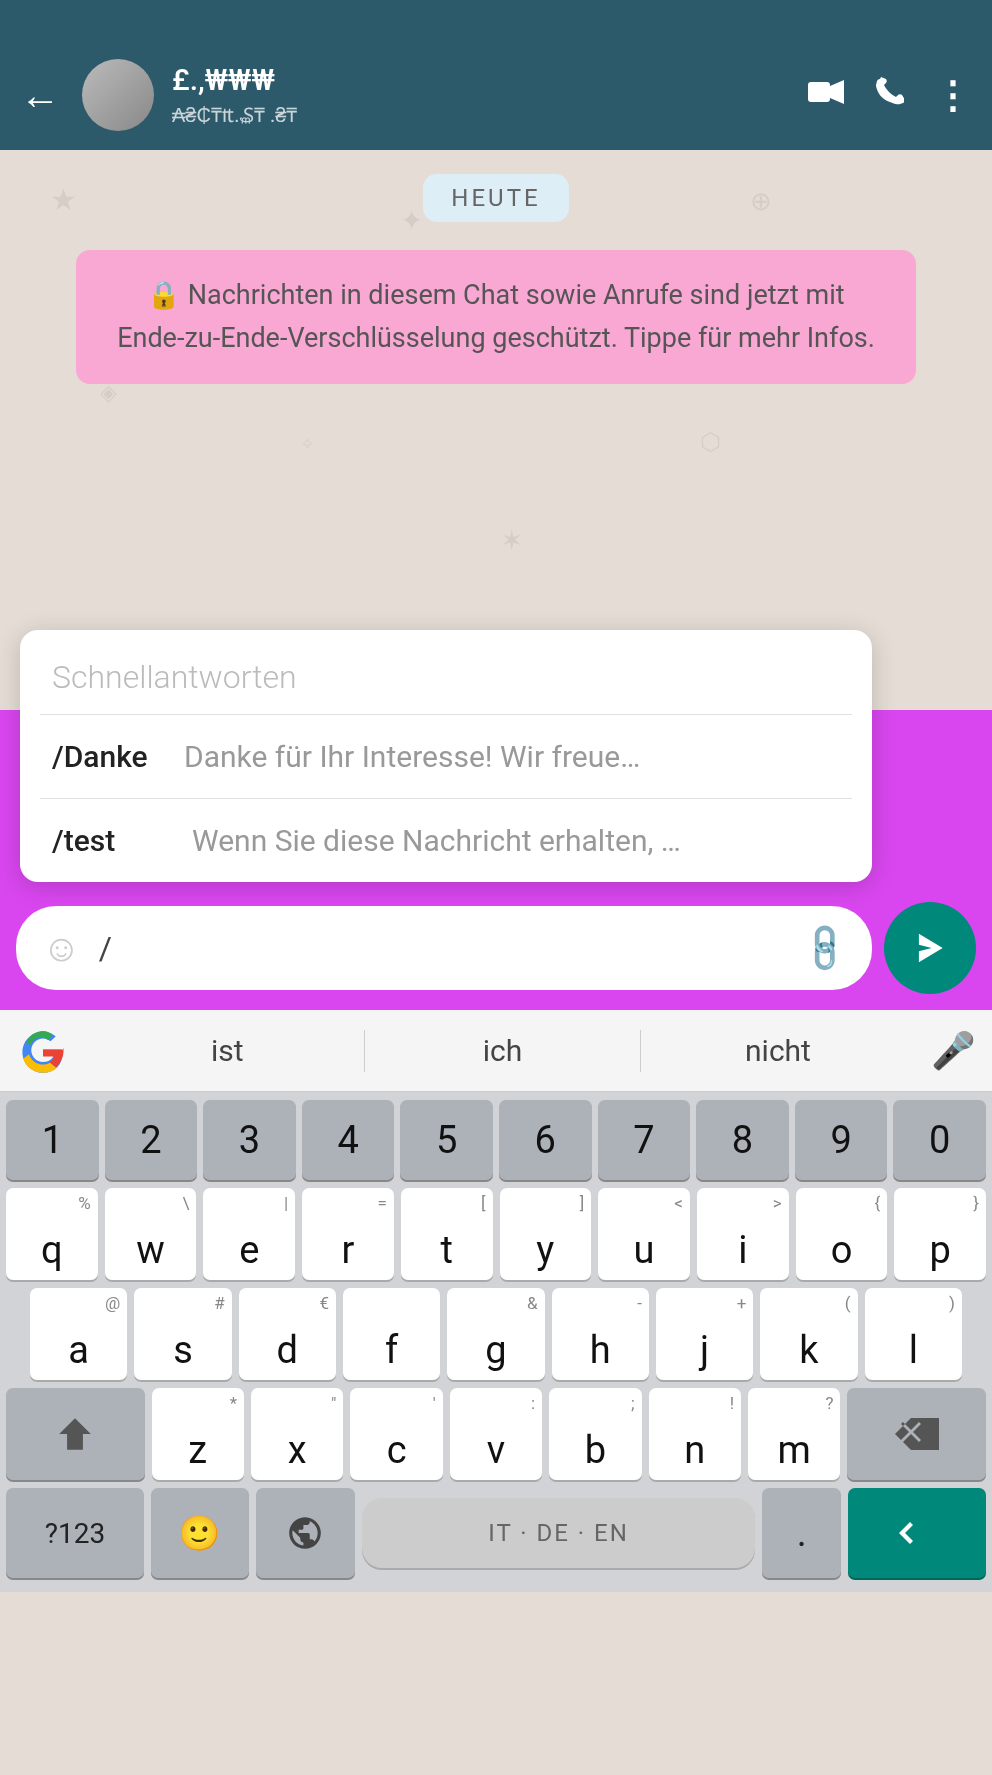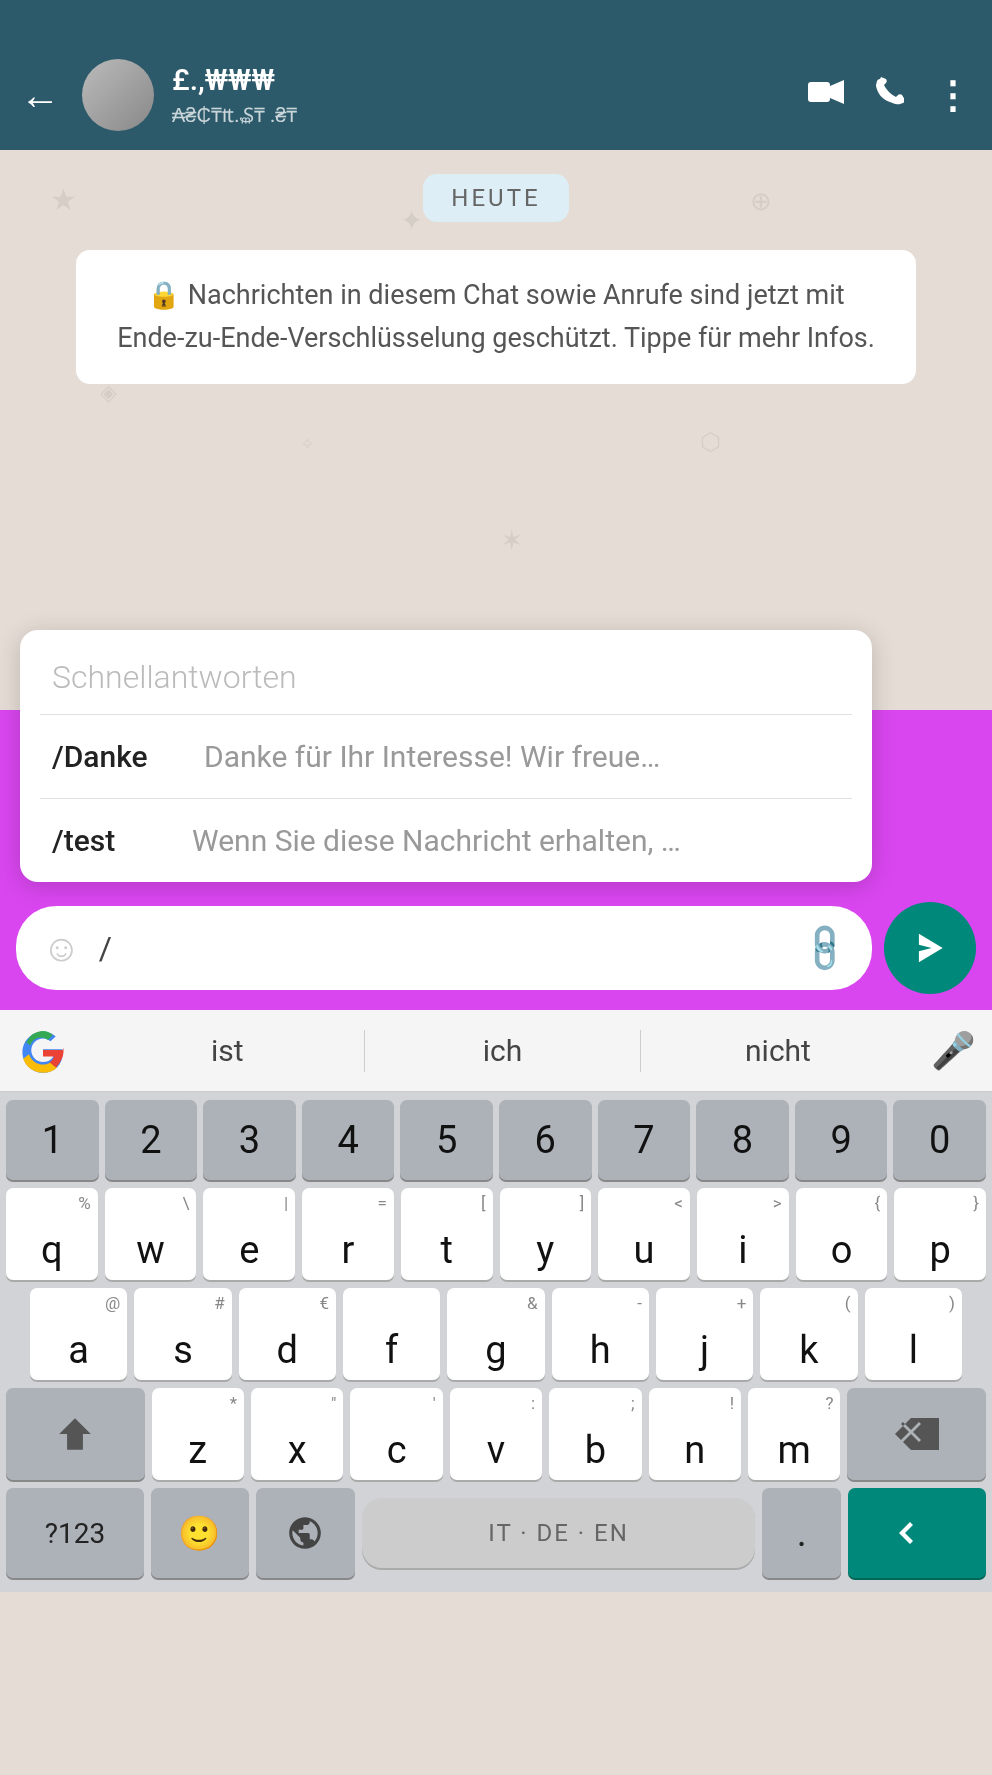--- a/index.html
+++ b/index.html
@@ -55,29 +55,29 @@
       <text x="850" y="200" font-size="20" fill="#666">☆</text>
       <text x="100" y="250" font-size="22" fill="#666">◈</text>
       <text x="300" y="300" font-size="18" fill="#666">✧</text>
       <text x="700" y="300" font-size="24" fill="#666">⬡</text>
       <text x="500" y="400" font-size="28" fill="#666">✶</text>
     </svg>
   </div>
 
   <div style="background:rgba(220,240,250,0.9); border-radius:14px; padding:10px 28px; font-size:24px; color:#666; letter-spacing:3px; margin-bottom:28px; z-index:1;">HEUTE</div>
 
-  <div style="background:#ffffff; border-radius:14px; padding:24px 36px; max-width:840px; width:92%; font-size:27px; color:#555; line-height:1.6; text-align:center; z-index:1;">🔒 Nachrichten in diesem Chat sowie Anrufe sind jetzt mit Ende-zu-Ende-Verschlüsselung geschützt. Tippe für mehr Infos.</div>
+  <div style="background:#f9a8d4; border-radius:14px; padding:24px 36px; max-width:840px; width:92%; font-size:27px; color:#555; line-height:1.6; text-align:center; z-index:1;">🔒 Nachrichten in diesem Chat sowie Anrufe sind jetzt mit Ende-zu-Ende-Verschlüsselung geschützt. Tippe für mehr Infos.</div>
 </div>
 
 <div style="width:100%; position:relative; background:#d946ef; height:300px;">
 
   <div style="position:absolute; top:-80px; left:20px; right:120px; background:white; border-radius:18px; box-shadow:0 4px 24px rgba(0,0,0,0.18); z-index:10;">
     <div style="padding:28px 32px 18px 32px; font-size:32px; color:#bbb; font-weight:300;">Schnellantworten</div>
     <div style="height:1px; background:#e0e0e0; margin:0 20px;"></div>
-    <div style="padding:24px 32px; display:flex; gap:32px; align-items:baseline;justify-content:flex-end;">
+    <div style="padding:24px 32px; display:flex; gap:12px; align-items:baseline;justify-content:flex-end;">
       <span style="color:#222; font-size:30px; font-weight:500; min-width:120px;">/Danke</span>
       <span style="color:#999; font-size:30px; flex:1; overflow:hidden; text-overflow:ellipsis; white-space:nowrap;">Danke für Ihr Interesse! Wir freue…</span>
     </div>
     <div style="height:1px; background:#e0e0e0; margin:0 20px;"></div>
     <div style="padding:24px 32px; display:flex; gap:20px; align-items:baseline;">
       <span style="color:#222; font-size:30px; font-weight:500; min-width:120px;">/test</span>
       <span style="color:#999; font-size:30px; flex:1; overflow:hidden; text-overflow:ellipsis; white-space:nowrap;">Wenn Sie diese Nachricht erhalten, …</span>
     </div>
   </div>
 

